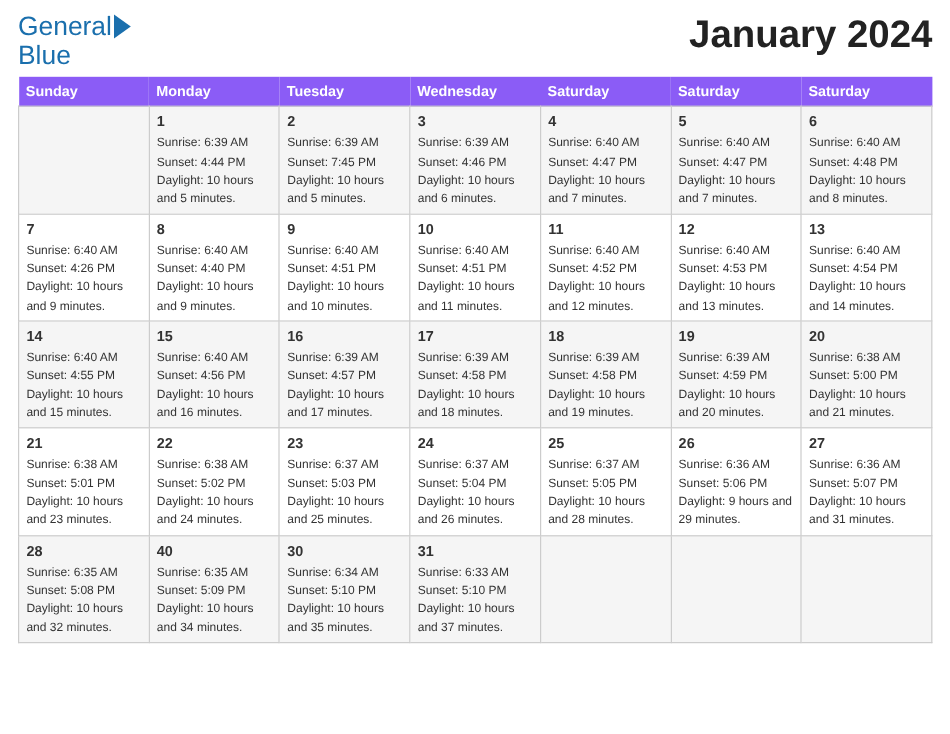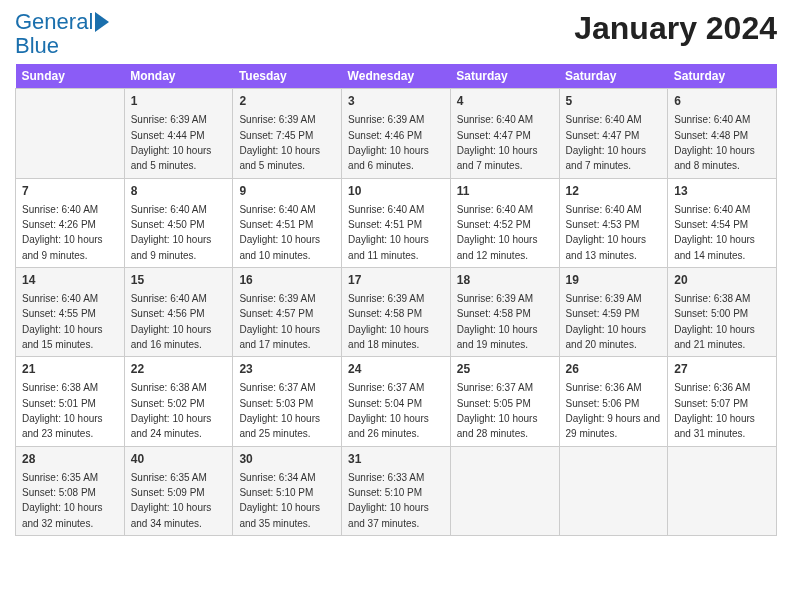--- a/index.html
+++ b/index.html
@@ -176,21 +176,21 @@
         <tr>
           <td>
           <span class="day-num">7</span>
           <span class="day-info">Sunrise: 6:40 AM</span><br>
           <span class="day-info">Sunset: 4:26 PM</span><br>
           <span class="day-info">Daylight: 10 hours and 9 minutes.</span>
         </td>
           <td>
           <span class="day-num">8</span>
           <span class="day-info">Sunrise: 6:40 AM</span><br>
-          <span class="day-info">Sunset: 4:50 PM</span><br>
+          <span class="day-info">Sunset: 4:40 PM</span><br>
           <span class="day-info">Daylight: 10 hours and 9 minutes.</span>
         </td>
           <td>
           <span class="day-num">9</span>
           <span class="day-info">Sunrise: 6:40 AM</span><br>
           <span class="day-info">Sunset: 4:51 PM</span><br>
           <span class="day-info">Daylight: 10 hours and 10 minutes.</span>
         </td>
           <td>
           <span class="day-num">10</span>

